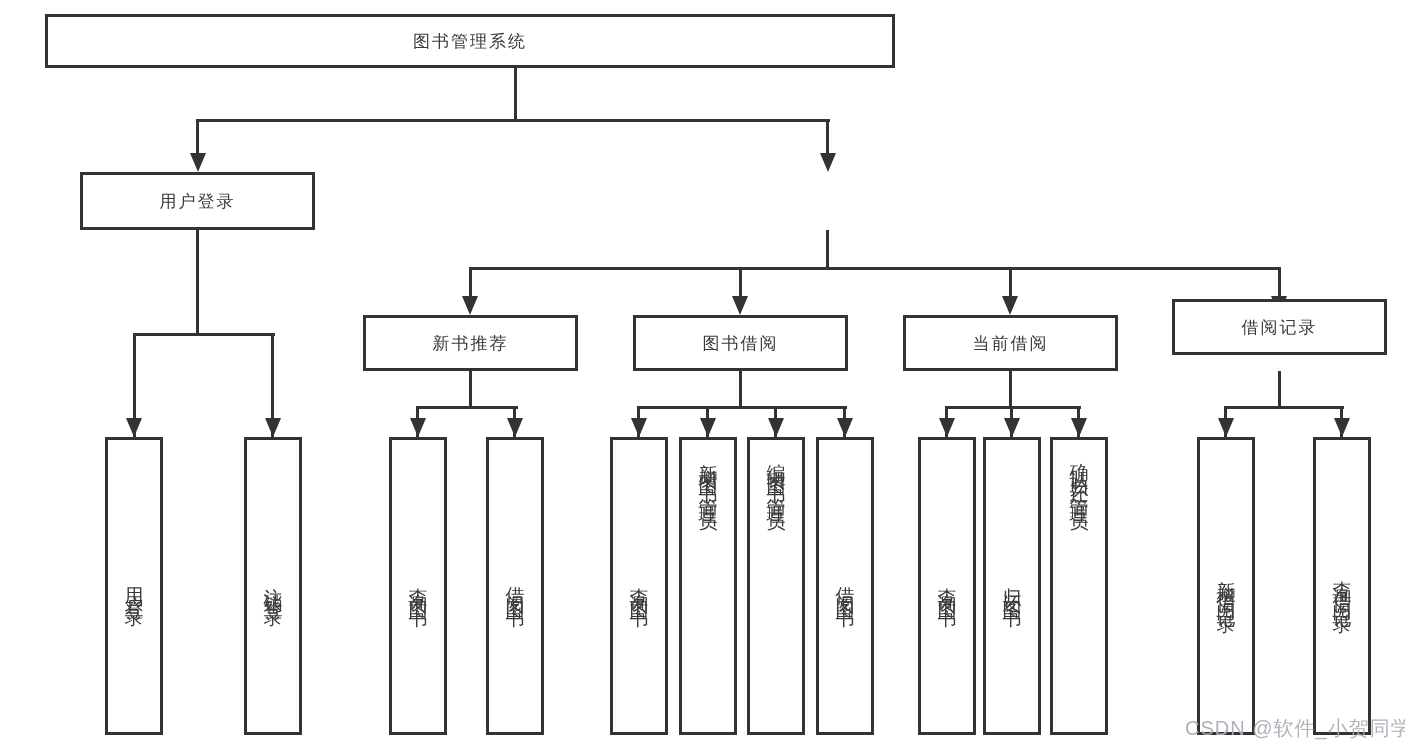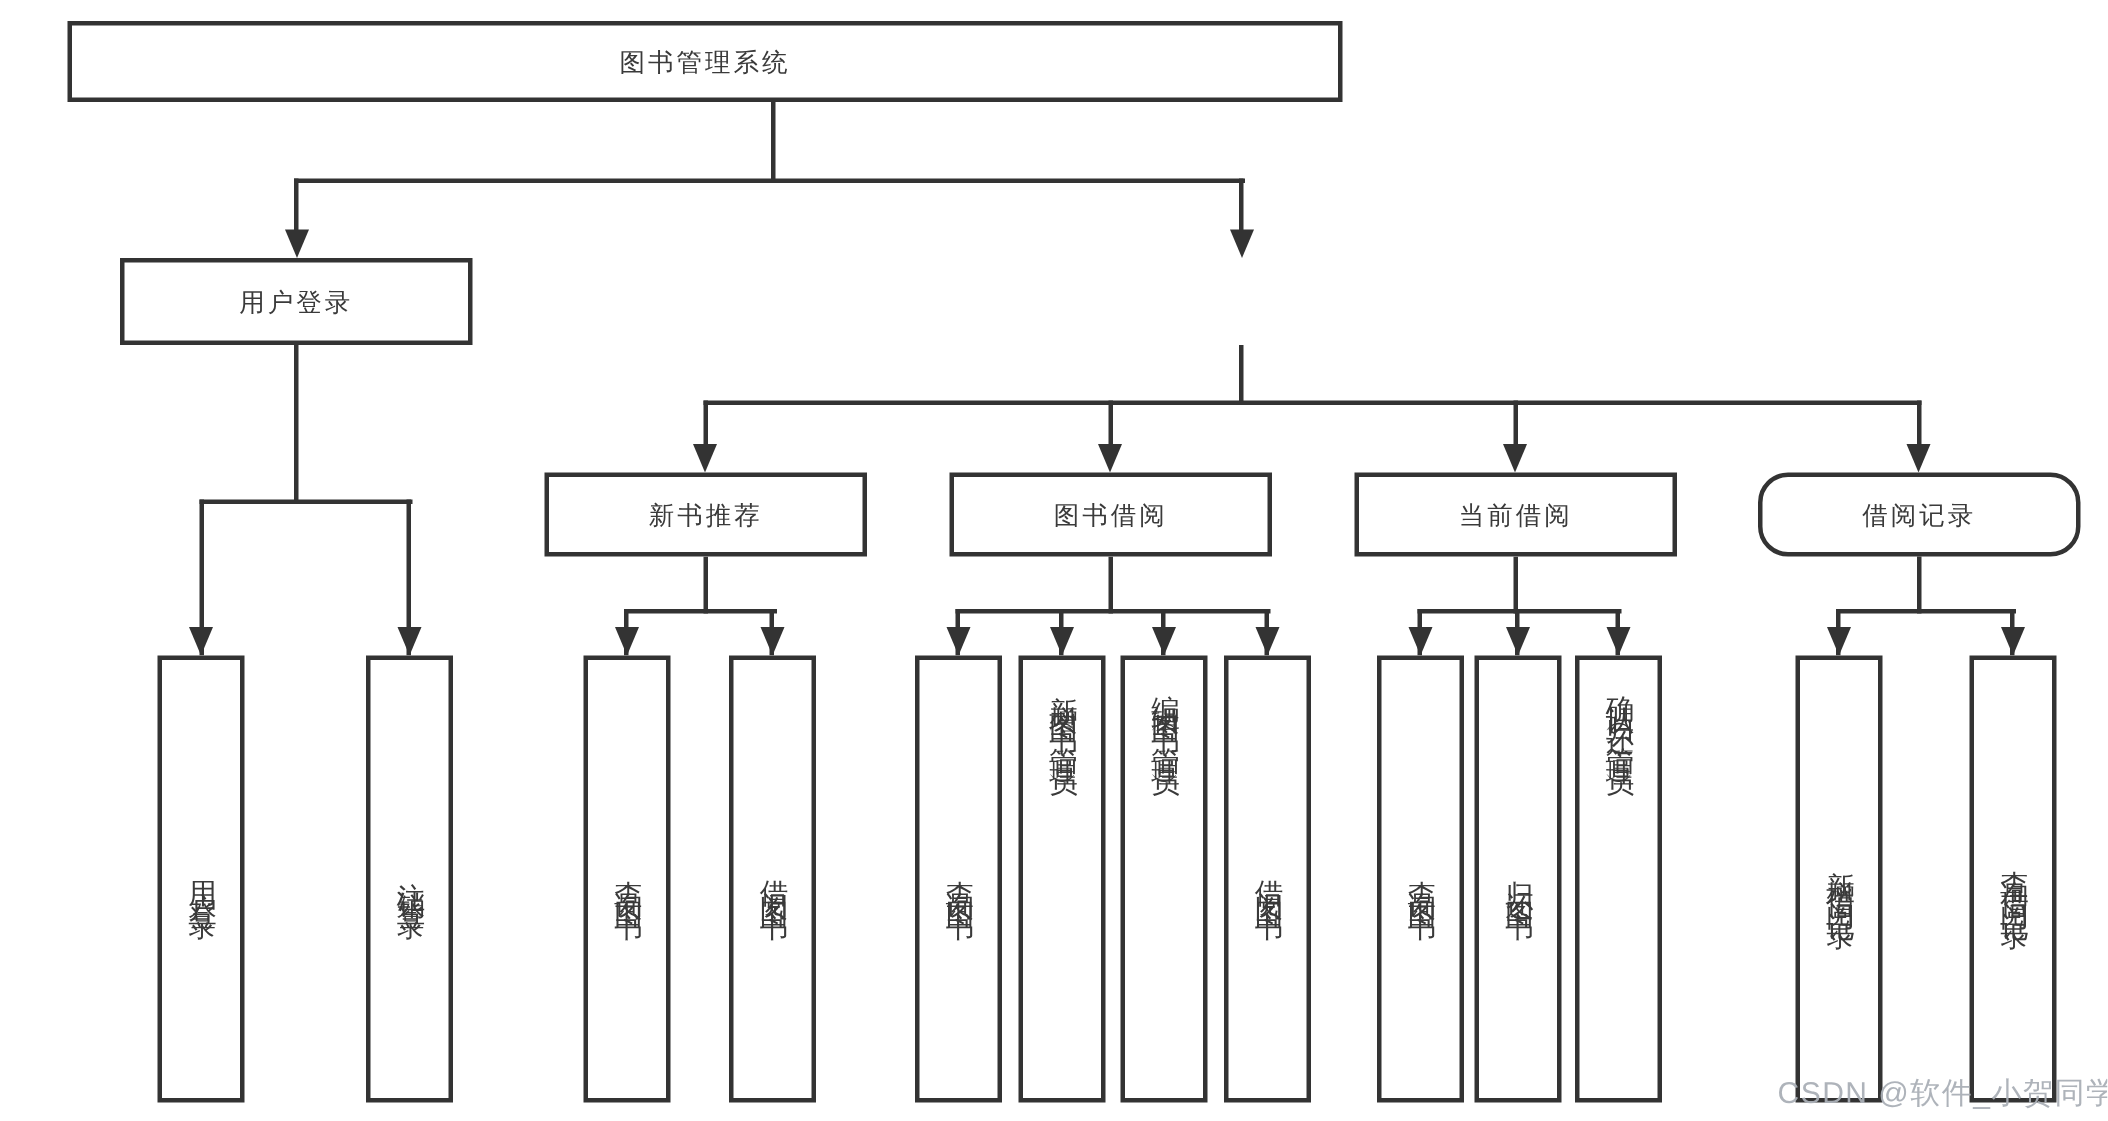--- a/index.html
+++ b/index.html
@@ -135,21 +135,21 @@
 
   <div class="box hbox" style="left:363px;top:315px;width:215px;height:56px;">
     <span>新书推荐</span>
   </div>
   <div class="box hbox" style="left:903px;top:315px;width:215px;height:56px;">
     <span>当前借阅</span>
   </div>
   <div class="box hbox" style="left:633px;top:315px;width:215px;height:56px;">
     <span>图书借阅</span>
   </div>
-  <div class="box hbox" style="left:1172px;top:315px;width:215px;height:56px;border-radius:20px;">
+  <div class="box hbox" style="left:1172px;top:299px;width:215px;height:56px;">
     <span>借阅记录</span>
   </div>
 
   <div class="box vbox" style="left:105px;top:437px;width:58px;height:298px;">
     <span>用户登录</span>
   </div>
   <div class="box vbox" style="left:244px;top:437px;width:58px;height:298px;">
     <span>注销登录</span>
   </div>
 

